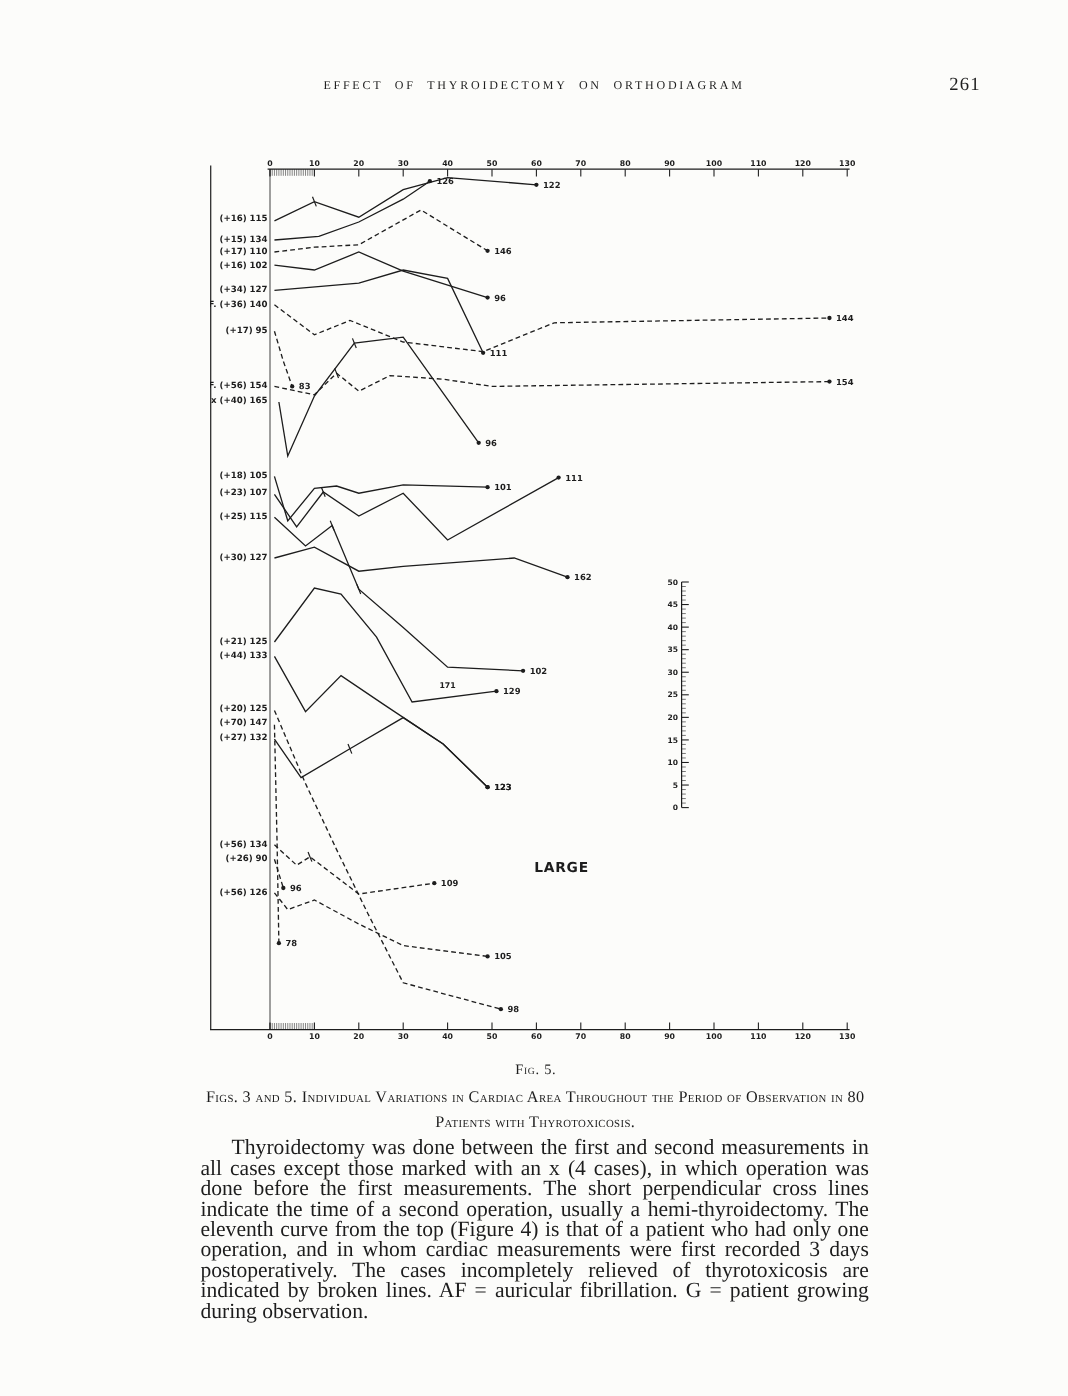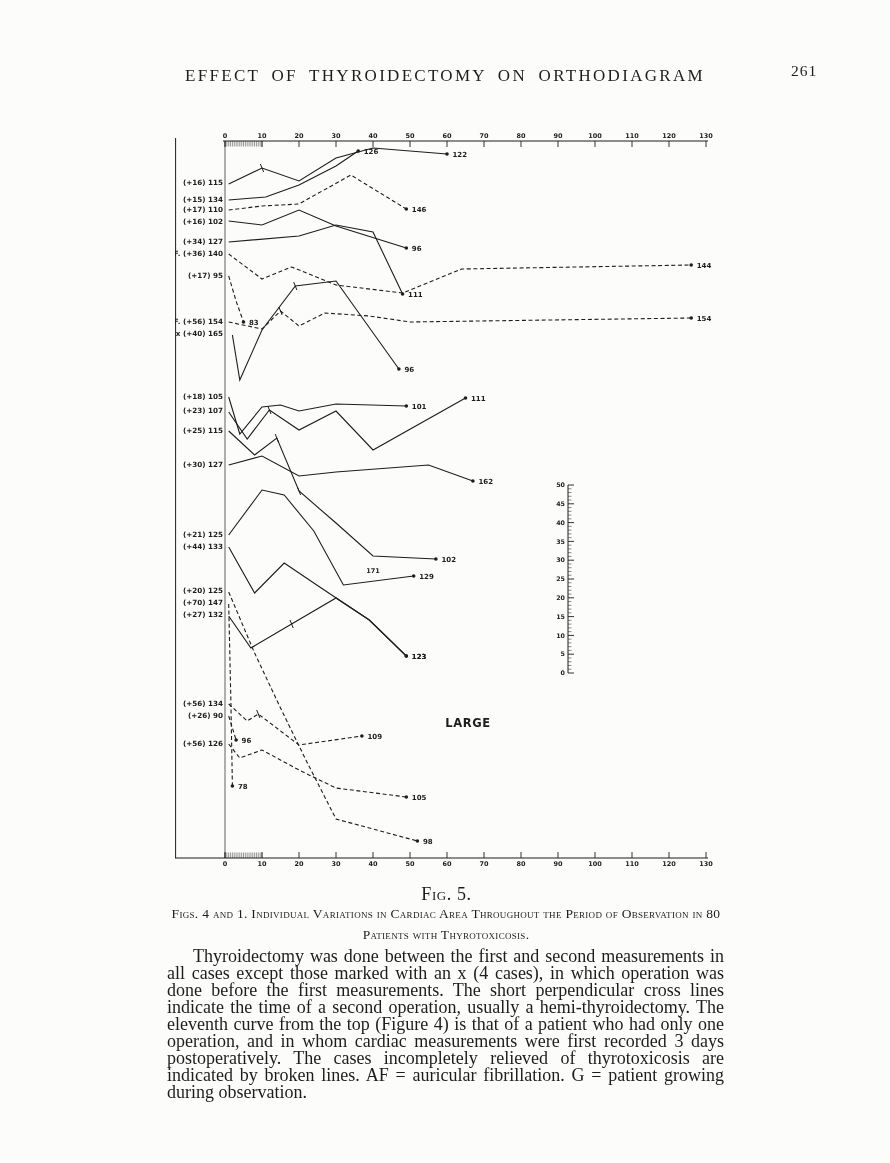--- a/index.html
+++ b/index.html
@@ -4,31 +4,31 @@
 <style>
   html,body{margin:0;padding:0;}
   body{
     width:890px;height:1163px;position:relative;
     background:#fcfcfa;color:#1d1d1d;
     font-family:"Liberation Serif",serif;
     overflow:hidden;
   }
   .running-head{
     position:absolute;top:66px;left:0;width:890px;text-align:center;
-    font-size:17px;letter-spacing:2.3px;word-spacing:5px;font-weight:400;
+    font-size:10px;letter-spacing:2.3px;word-spacing:5px;font-weight:400;
   }
   .page-number{
     position:absolute;top:62px;left:791px;font-size:15.5px;letter-spacing:1px;
   }
   .figure-wrap{position:absolute;left:175px;top:133px;width:545px;height:744px;}
   .figure-wrap svg{display:block;}
   svg text{font-family:"DejaVu Sans",sans-serif;fill:#1d1d1d;}
   .fig-label{
     position:absolute;top:884px;left:168px;width:557px;text-align:center;
-    font-size:18px;font-variant:small-caps;letter-spacing:.6px;
+    font-size:12px;font-variant:small-caps;letter-spacing:.6px;
   }
   .caption{
     position:absolute;top:903px;left:166px;width:560px;text-align:center;
     font-size:13.5px;font-variant:small-caps;line-height:21px;letter-spacing:.3px;
   }
   .body-text{
     position:absolute;top:948px;left:167px;width:557px;
     font-size:18px;line-height:17px;text-align:justify;text-indent:26px;
   }
 </style>
@@ -296,14 +296,14 @@
       <line x1="393" y1="528.72" x2="396.5" y2="528.72" stroke="#1d1d1d" stroke-width="0.5"></line>
       <line x1="393" y1="532.48" x2="396.5" y2="532.48" stroke="#1d1d1d" stroke-width="0.5"></line>
       <line x1="393" y1="536.24" x2="396.5" y2="536.24" stroke="#1d1d1d" stroke-width="0.5"></line>
       <line x1="393" y1="540" x2="399" y2="540" stroke="#1d1d1d" stroke-width="0.9"></line>
       <text x="390" y="542.2" font-size="6.3" font-weight="bold" text-anchor="end">0</text>
       <text x="293" y="594" font-size="11.5" font-weight="bold" text-anchor="middle" letter-spacing="0.6">LARGE</text>
     </svg>
 </div>
 
 <div class="fig-label">Fig. 5.</div>
-<div class="caption">Figs. 4 and 1. Individual Variations in Cardiac Area Throughout the Period of Observation in 80 Patients with Thyrotoxicosis.</div>
+<div class="caption">Figs. 3 and 5. Individual Variations in Cardiac Area Throughout the Period of Observation in 80 Patients with Thyrotoxicosis.</div>
 <div class="body-text">Thyroidectomy was done between the first and second measurements in all cases except those marked with an x (4 cases), in which operation was done before the first measurements. The short perpendicular cross lines indicate the time of a second operation, usually a hemi-thyroidectomy. The eleventh curve from the top (Figure 4) is that of a patient who had only one operation, and in whom cardiac measurements were first recorded 3 days postoperatively. The cases incompletely relieved of thyrotoxicosis are indicated by broken lines. AF = auricular fibrillation. G = patient growing during observation.</div>
 
 </body></html>

